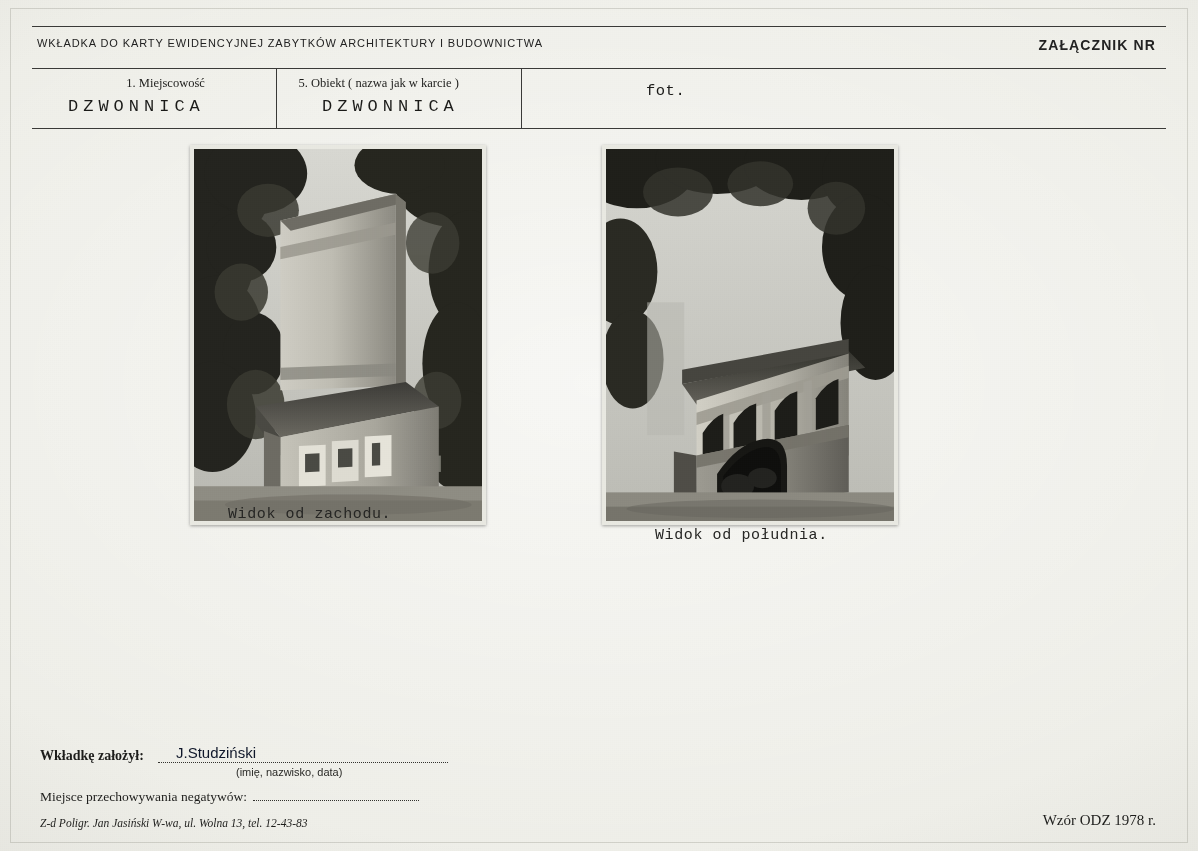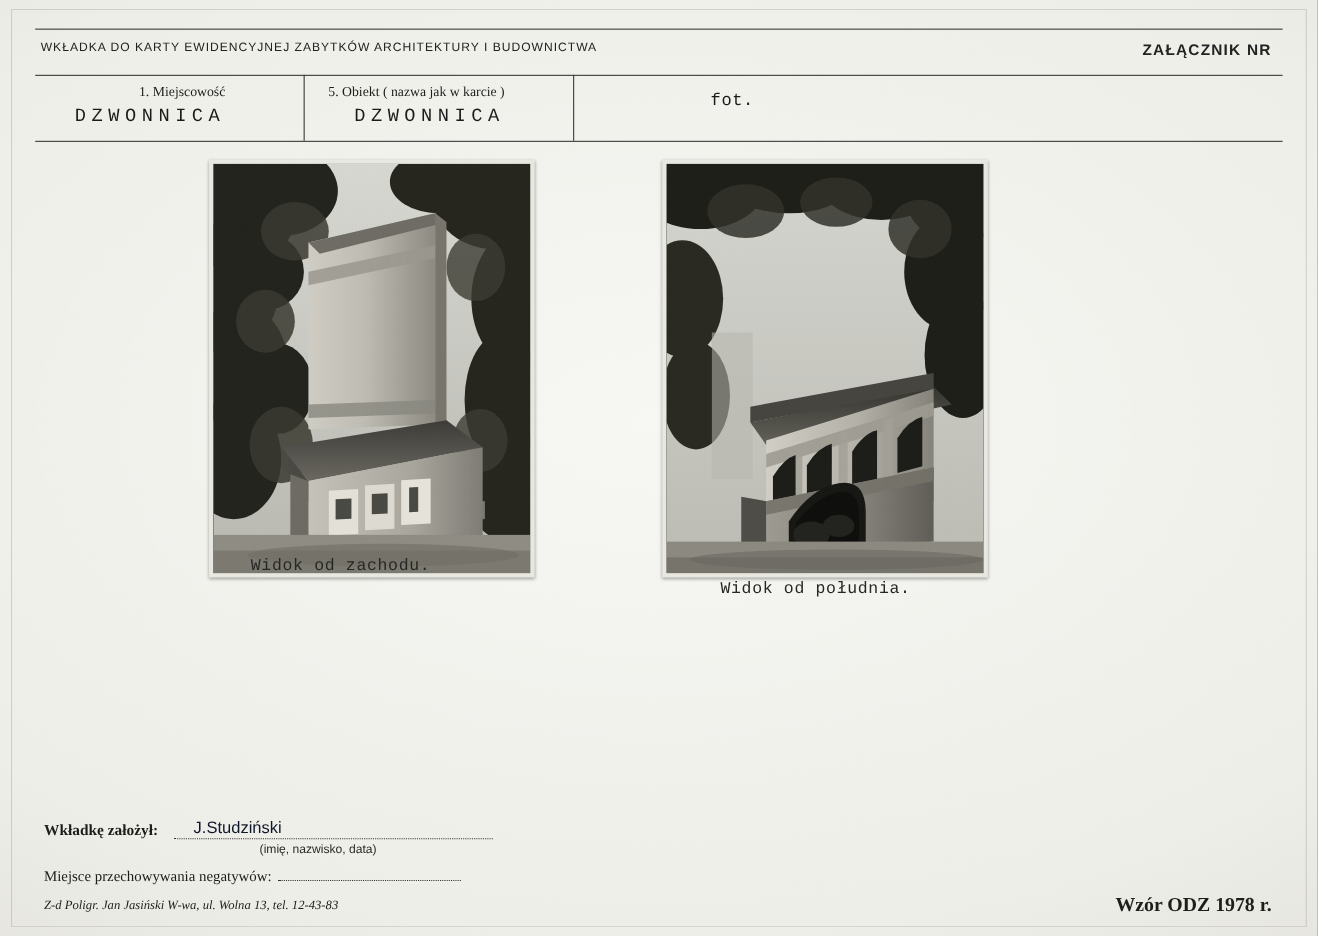--- a/index.html
+++ b/index.html
@@ -178,21 +178,21 @@
   }
   #footer-negatives-label { left: 40px; top: 789px; font-size: 13.5px; }
   #negatives-dots {
     position: absolute;
     left: 253px;
     top: 800px;
     width: 166px;
     border-bottom: 1.4px dotted #33332f;
   }
   #footer-print { left: 40px; top: 817px; font-size: 11.5px; font-style: italic; }
-  #footer-form  { right: 42px; top: 812px; font-size: 18px; font-weight: bold; }
+  #footer-form  { right: 42px; top: 812px; font-size: 15px; font-weight: normal; }
 </style>
 </head>
 <body>
 
 <div class="page">
   <div class="paper-tone"></div>
   <div class="sheet-edge"></div>
 
   <div class="hrule" id="rule-top"></div>
   <div class="header-title">WKŁADKA DO KARTY EWIDENCYJNEJ ZABYTKÓW ARCHITEKTURY I BUDOWNICTWA</div>

